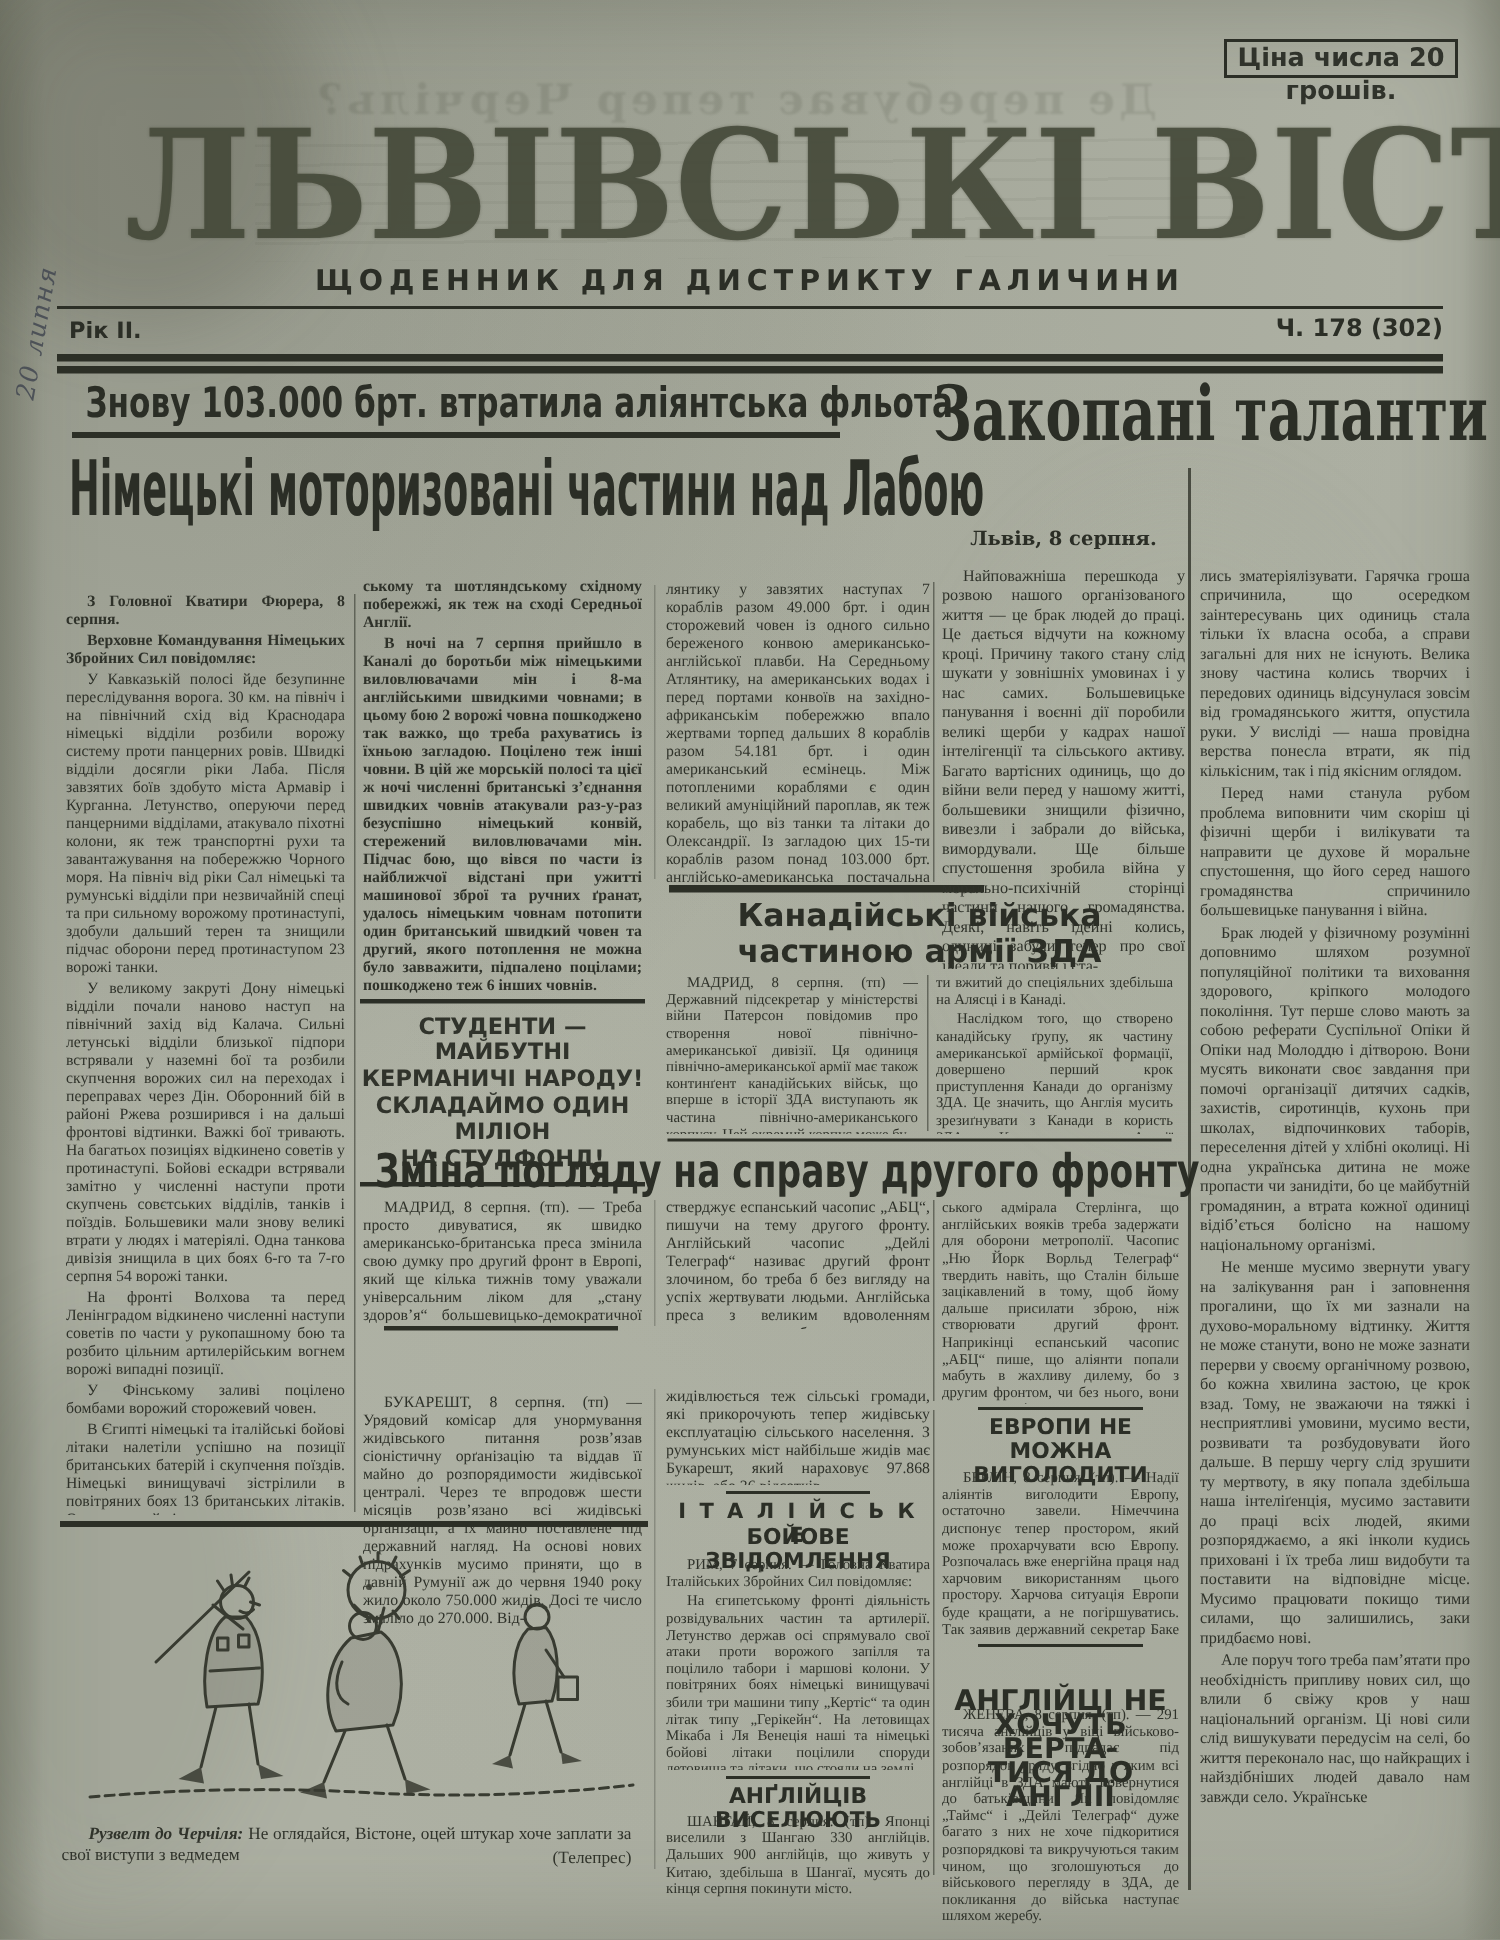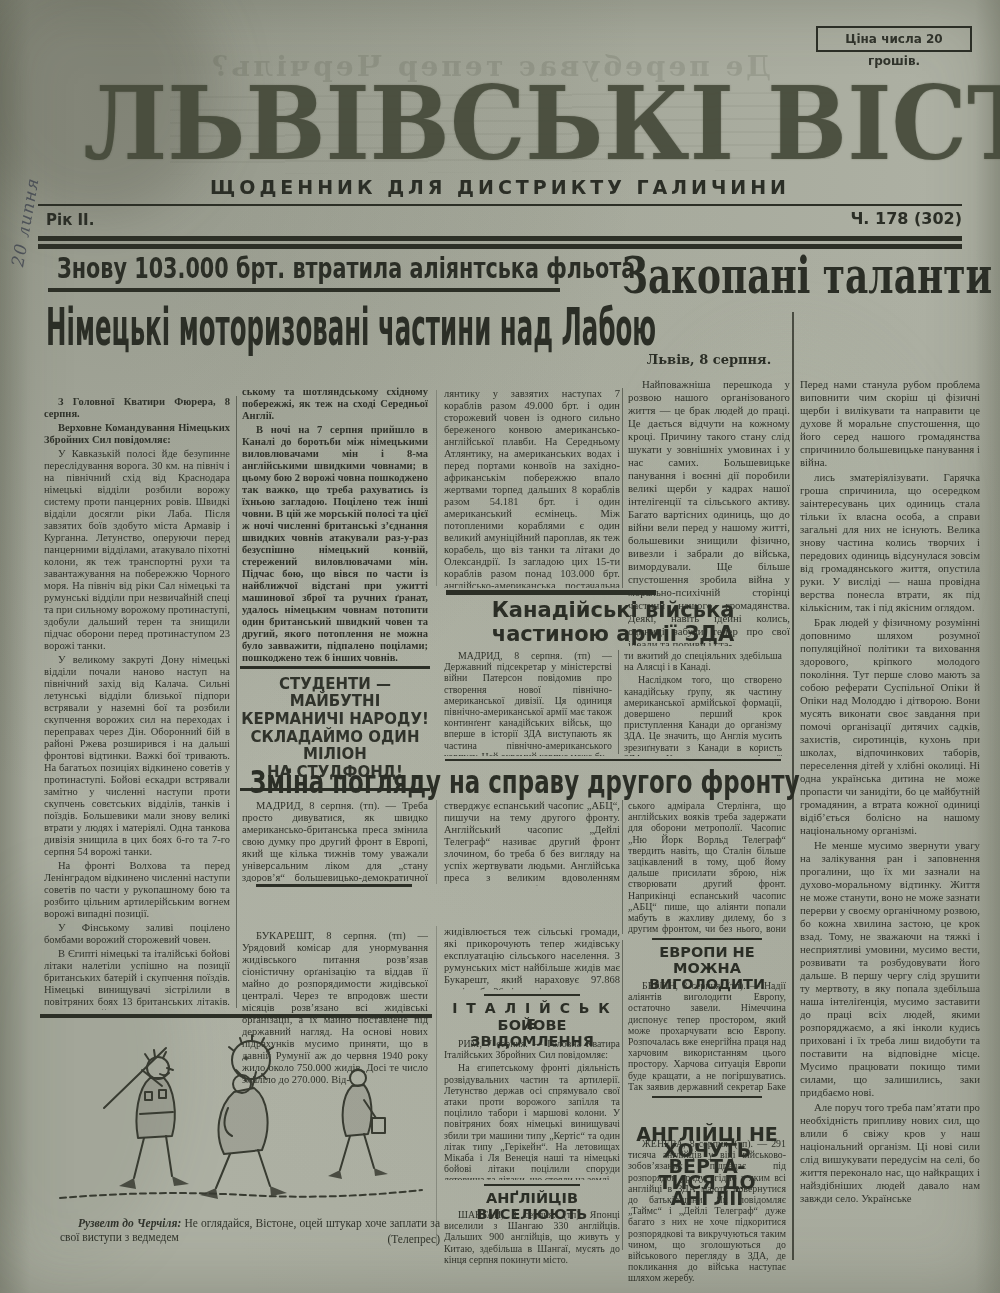--- a/index.html
+++ b/index.html
@@ -57,21 +57,21 @@
 <body>
 
 <div id="page">
 
   <div class="stain" style="left:-30px;top:-40px;width:250px;height:260px;background:rgba(62,66,52,.22);"></div>
   <div class="stain" style="left:640px;top:330px;width:300px;height:420px;background:rgba(182,185,170,.16);"></div>
   <div class="stain" style="left:-40px;top:880px;width:220px;height:380px;background:rgba(92,96,80,.12);"></div>
 
   <div class="abs hand serif" style="left:-30px;top:212px;width:110px;font-size:17px;text-align:center;transform:rotate(-80deg);">20 липня</div>
 
-  <div class="abs pricebox sans" style="left:816px;top:26px;width:152px;height:22px;line-height:22px;font-size:12px;">Ціна числа 20 грошів.</div>
+  <div class="abs pricebox sans" style="left:816px;top:26px;width:152px;height:22px;line-height:22px;font-size:17px;">Ціна числа 20 грошів.</div>
 
   <div class="abs ghost serif" style="left:190px;top:50px;width:600px;font-size:28px;letter-spacing:3px;">Де перебуває тепер Черчіль?</div>
   <div class="abs ghostlines" style="left:170px;top:94px;width:660px;height:78px;"></div>
 
   <div class="abs masthead serif" style="left:40px;top:78px;width:920px;height:96px;">
     <span class="nowrap" style="font-size:103px;font-weight:bold;line-height:.92;transform:scale(.92,.98);transform-origin:center top;">ЛЬВІВСЬКІ ВІСТІ</span>
   </div>
   <div class="abs sans hl center" style="left:0;top:176px;width:1000px;font-size:19px;letter-spacing:4px;">ЩОДЕННИК ДЛЯ ДИСТРИКТУ ГАЛИЧИНИ</div>
 
   <div class="hr" style="left:38px;top:204px;width:924px;height:2px;"></div>
@@ -177,22 +177,22 @@
     </div>
 
   <div class="abs" style="left:622px;top:246px;">
     <span class="nowrap serif hl" style="font-size:46px;transform:scale(.78,1.1);transform-origin:left top;">Закопані таланти</span>
   </div>
   <div class="abs serif hl center" style="left:628px;top:352px;width:162px;font-size:13px;">Львів, 8 серпня.</div>
   <div class="col edcol" style="left:628px;top:378px;width:162px;height:268px;">
       <p>Найповажніша перешкода у розвою нашого організованого життя — це брак людей до праці. Це дається відчути на кожному кроці. Причину такого стану слід шукати у зовнішніх умовинах і у нас самих. Большевицьке панування і воєнні дії поробили великі щерби у кадрах нашої інтелігенції та сільського активу. Багато вартісних одиниць, що до війни вели перед у нашому житті, большевики знищили фізично, вивезли і забрали до війська, вимордували. Ще більше спустошення зробила війна у морально-психічній сторінці частини нашого громадянства. Деякі, навіть ідейні колись, одиниці забули тепер про свої ідеали та пориви і ста-</p>
     </div>
   <div class="col edcol cont" style="left:800px;top:378px;width:180px;height:882px;">
+      <p>лись зматеріялізувати. Гарячка гроша спричинила, що осередком заінтересувань цих одиниць стала тільки їх власна особа, а справи загальні для них не існують. Велика знову частина колись творчих і передових одиниць відсунулася зовсім від громадянського життя, опустила руки. У висліді — наша провідна верства понесла втрати, як під кількісним, так і під якісним оглядом.</p>
       <p>Перед нами станула рубом проблема виповнити чим скоріш ці фізичні щерби і вилікувати та направити це духове й моральне спустошення, що його серед нашого громадянства спричинило большевицьке панування і війна.</p>
-      <p>лись зматеріялізувати. Гарячка гроша спричинила, що осередком заінтересувань цих одиниць стала тільки їх власна особа, а справи загальні для них не існують. Велика знову частина колись творчих і передових одиниць відсунулася зовсім від громадянського життя, опустила руки. У висліді — наша провідна верства понесла втрати, як під кількісним, так і під якісним оглядом.</p>
       <p>Брак людей у фізичному розумінні доповнимо шляхом розумної популяційної політики та виховання здорового, кріпкого молодого покоління. Тут перше слово мають за собою реферати Суспільної Опіки й Опіки над Молоддю і дітворою. Вони мусять виконати своє завдання при помочі організації дитячих садків, захистів, сиротинців, кухонь при школах, відпочинкових таборів, переселення дітей у хлібні околиці. Ні одна українська дитина не може пропасти чи занидіти, бо це майбутній громадянин, а втрата кожної одиниці відіб’ється болісно на нашому національному організмі.</p>
       <p>Не менше мусимо звернути увагу на залікування ран і заповнення прогалини, що їх ми зазнали на духово-моральному відтинку. Життя не може станути, воно не може зазнати перерви у своєму органічному розвою, бо кожна хвилина застою, це крок взад. Тому, не зважаючи на тяжкі і несприятливі умовини, мусимо вести, розвивати та розбудовувати його дальше. В першу чергу слід зрушити ту мертвоту, в яку попала здебільша наша інтеліґенція, мусимо заставити до праці всіх людей, якими розпоряджаємо, а які інколи кудись приховані і їх треба лиш видобути та поставити на відповідне місце. Мусимо працювати покищо тими силами, що залишились, заки придбаємо нові.</p>
       <p>Але поруч того треба пам’ятати про необхідність припливу нових сил, що влили б свіжу кров у наш національний організм. Ці нові сили слід вишукувати передусім на селі, бо життя переконало нас, що найкращих і найздібніших людей давало нам завжди село. Українське</p>
     </div>
 
   <div class="vr" style="left:236px;top:396px;height:612px;"></div>
   <div class="vr light" style="left:436px;top:390px;height:196px;"></div>
   <div class="vr" style="left:622px;top:388px;height:200px;"></div>
   <div class="vr" style="left:618px;top:650px;height:104px;"></div>
   <div class="vr light" style="left:436px;top:800px;height:84px;"></div>
@@ -233,21 +233,21 @@
       <path class="ink" d="M306,40 q6,-5 12,0"></path>
       <path class="shade" d="M306,54 C296,64 294,86 300,104 L322,102 C328,84 326,62 318,53 Z"></path>
       <path class="ink" d="M306,54 C296,64 294,86 300,104 L322,102 C328,84 326,62 318,53 Z"></path>
       <path class="ink" d="M318,68 L330,86"></path>
       <rect class="ink" x="326" y="86" width="13" height="15"></rect>
       <path class="ink" d="M304,104 L294,138 M318,102 L328,136"></path>
       <path class="fill" d="M294,138 l-12,6 l14,3 z M328,136 l1,8 l13,-2 z"></path>
     </svg>
   </div>
 
-  <div class="abs caption" style="left:60px;top:1216px;width:380px;height:30px;font-family:Liberation Serif, serif;">
+  <div class="abs caption" style="left:41px;top:1216px;width:380px;height:30px;font-family:Liberation Serif, serif;">
     <p style="margin:0;text-indent:18px;">
       <span class="speaker">Рузвелт до Черчіля:</span>
       <span>Не оглядайся, Вістоне, оцей штукар хоче заплати за свої виступи з ведмедем</span>
     </p>
     <span class="credit">(Телепрес)</span>
   </div>
 
 </div>
 
 </body></html>

